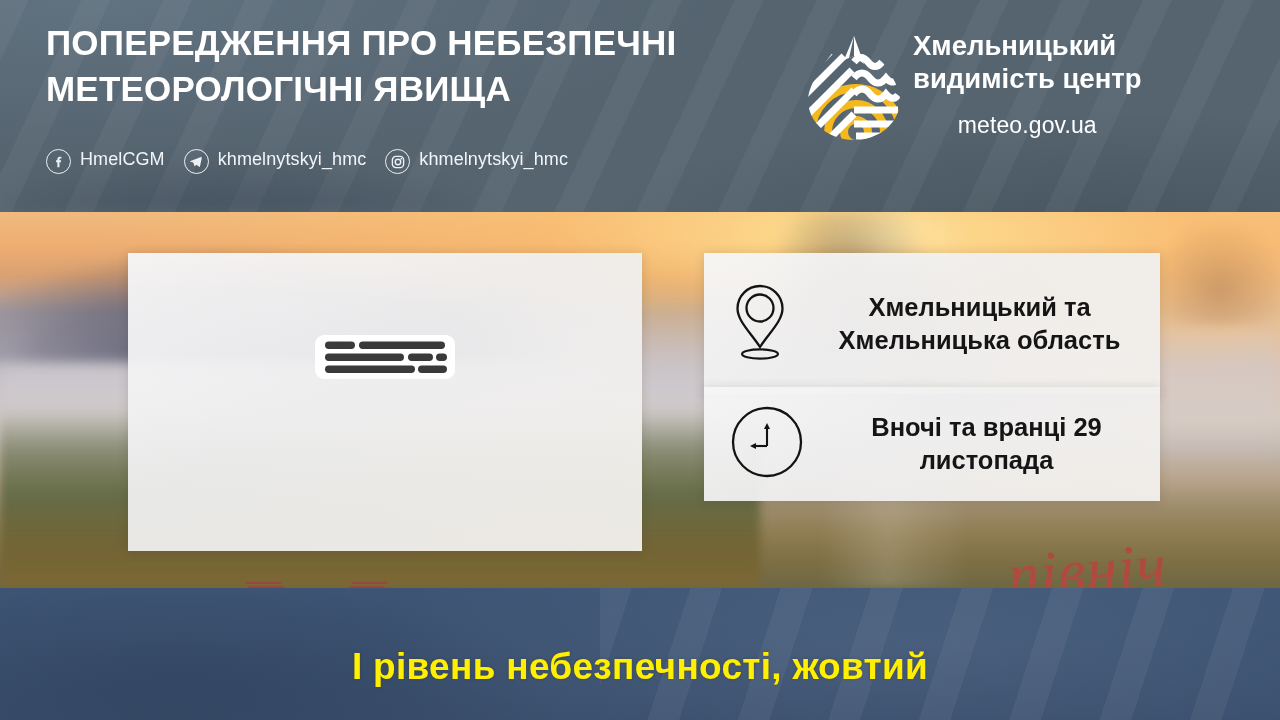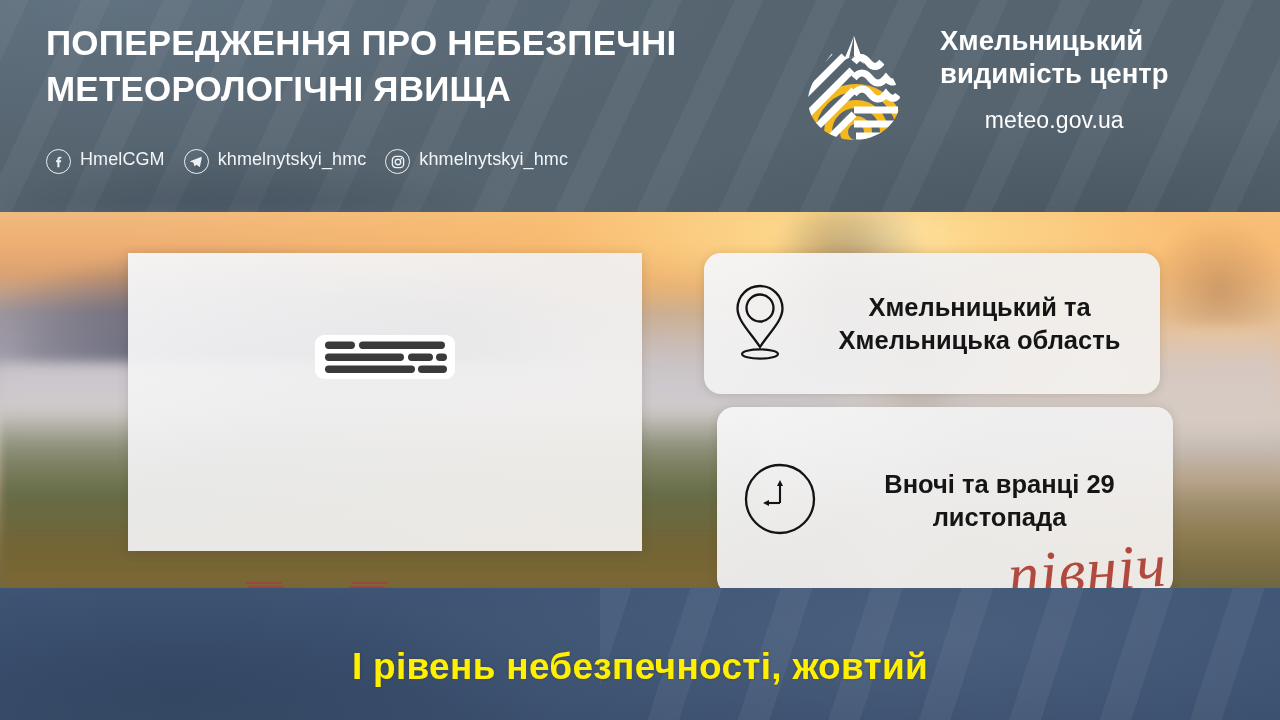--- a/index.html
+++ b/index.html
@@ -116,21 +116,21 @@
   .social{ display:flex; align-items:flex-start; gap:9px; }
   .social .ring{
     width:25px; height:25px; border:1.7px solid #eef1f3; border-radius:50%;
     display:flex; align-items:center; justify-content:center; flex:none;
   }
   .social .handle{ color:#f2f5f7; font-size:18px; letter-spacing:.1px; }
 
   
   .logo{
     position:absolute; left:800px; top:22px;
-    display:flex; align-items:flex-start; gap:32px;
+    display:flex; align-items:center; gap:5px;
   }
   .logo-mark{ width:108px; height:118px; flex:none; margin-top:4px; }
   .logo-text{ padding-top:2px; }
   .logo-text .lt{
     display:block; color:#fff; font-weight:bold; font-size:27.5px;
     line-height:1.20; white-space:nowrap;
   }
   .logo-site{
     display:block; color:#fff; font-size:23px; text-align:center;
     margin-top:17px; letter-spacing:.1px;
@@ -146,24 +146,24 @@
   .card-main .icon-wrap{
     position:absolute; left:0; right:0; top:76px; display:flex; justify-content:center;
   }
   .card-main .caption{
     position:absolute; left:0; right:0; top:188px; text-align:center;
     color:#1c1c1c; font-size:25px; font-weight:bold; letter-spacing:.1px;
   }
 
   .card-right{
     left:704px; width:456px;
-    display:flex; align-items:center; gap:22px; padding-left:25px;border-radius:17px;
+    display:flex; align-items:center; gap:22px; padding-left:25px;
   }
   .card-loc{ top:253px; height:141px; }
-  .card-time{ top:407px; height:188px;margin-left:13px; }
+  .card-time{ top:387px; height:114px; }
   .card-right .glyph{ flex:none; }
   .card-right .text{
     flex:1; text-align:center; color:#151515;
     font-size:25.5px; font-weight:bold; line-height:1.28;
     padding-right:14px;
   }
 
   
   .wm{
     position:absolute; left:238px; top:505px; width:1070px; height:215px;

